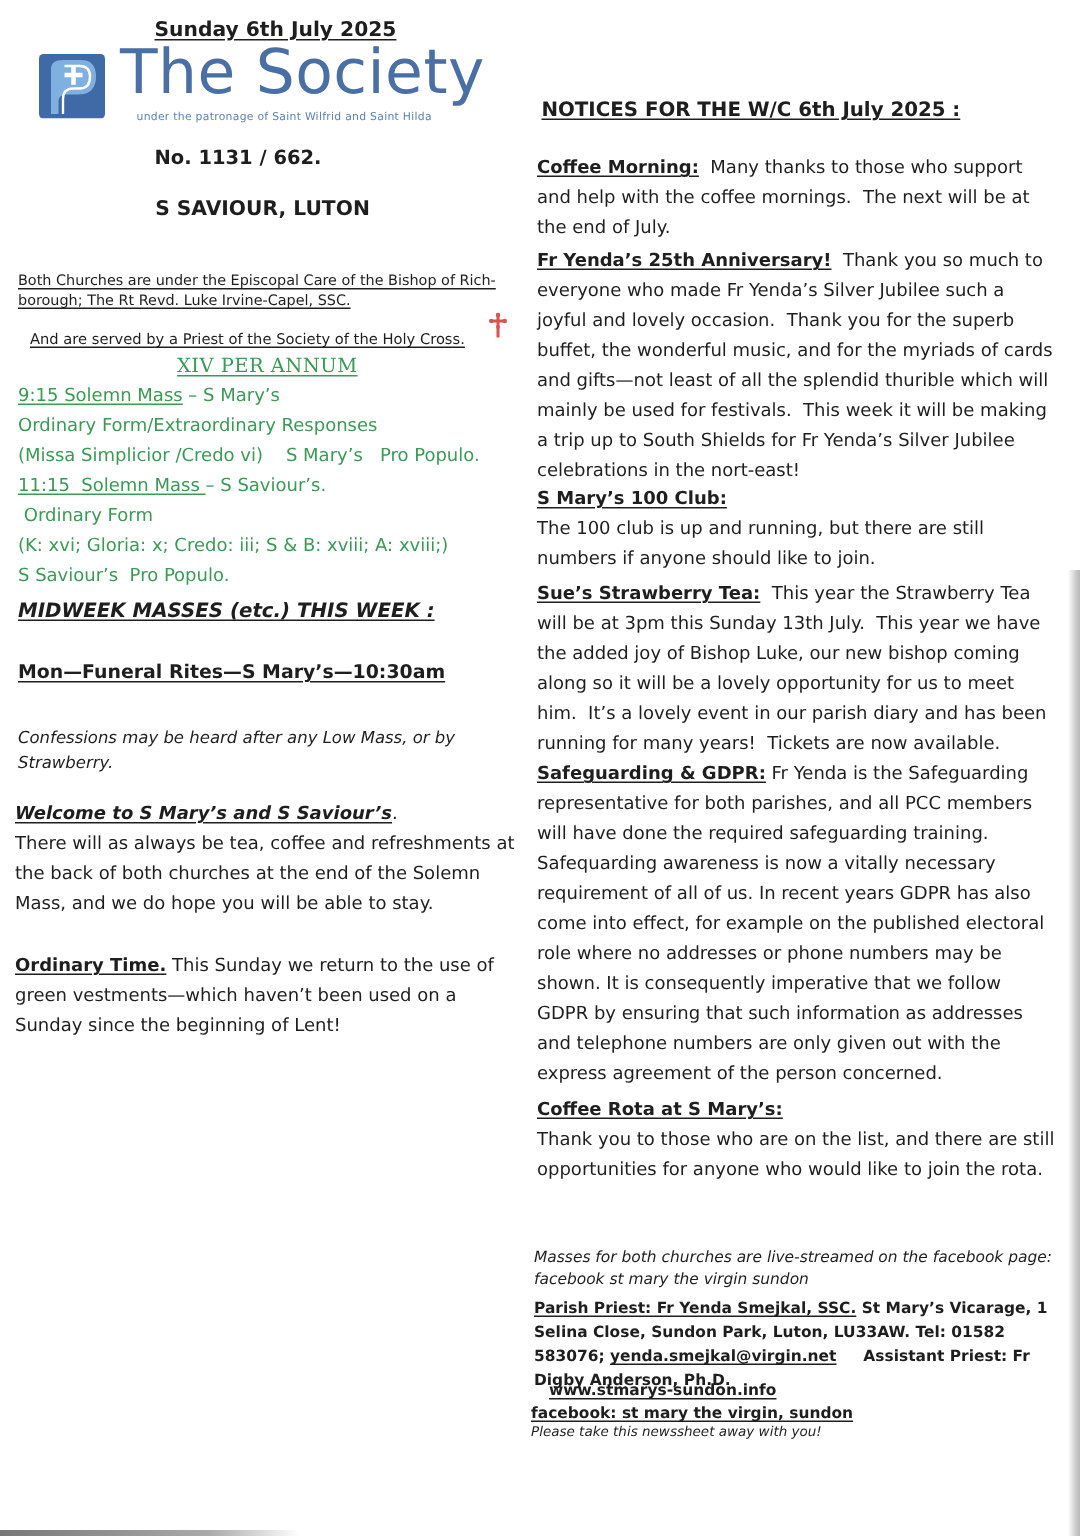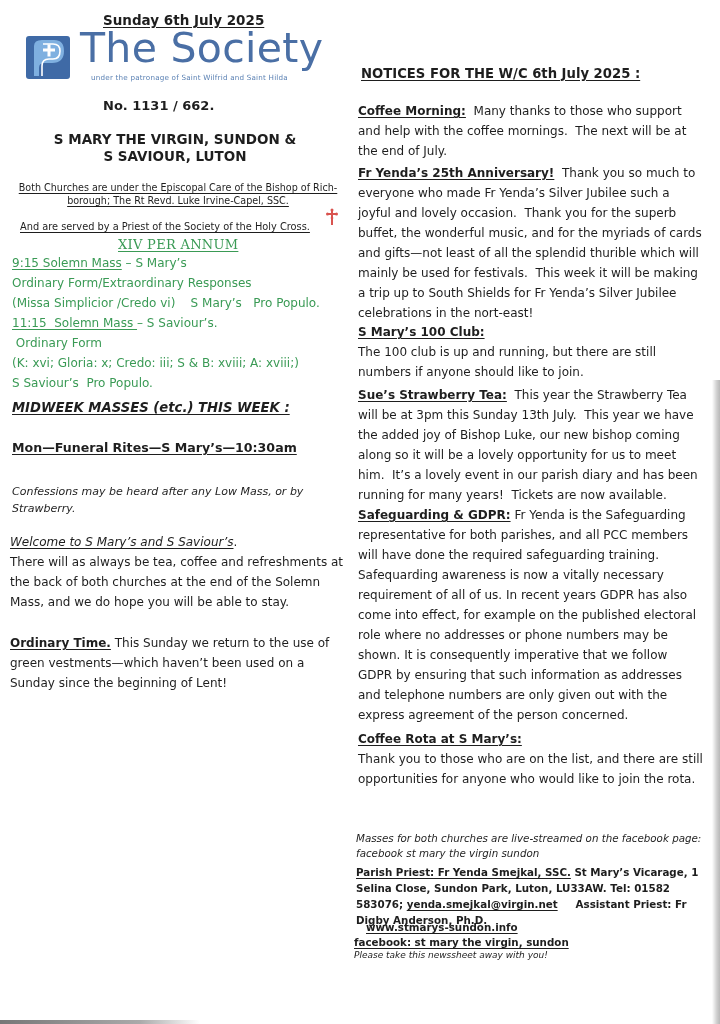--- a/index.html
+++ b/index.html
@@ -19,31 +19,31 @@
   .abs { position: absolute; }
   u, .ul { text-decoration: underline; text-underline-offset: 2px; }
 
   
   .date { left: 103px; top: 12px; font-weight: bold; font-size: 13.5px; }
   .logo-box { left: 26px; top: 36px; width: 44px; height: 43px; }
   .logo-title { left: 80px; top: 28px; font-family: "DejaVu Sans", sans-serif; font-size: 41px; color: #4a6fa5; letter-spacing: 0.3px; line-height: 1; }
   .logo-sub { left: 91px; top: 73px; font-size: 7.2px; color: #5c82b4; letter-spacing: 0.2px; }
   .issue { left: 103px; top: 98px; font-weight: bold; font-size: 13px; }
   .church { left: 20px; width: 310px; top: 131px; text-align: center; font-weight: bold; font-size: 13.5px; line-height: 17px; }
-  .care { left: 12px; width: 332px; top: 181px; text-align: center; font-size: 9.6px; line-height: 13px; }
+  .care { left: 12px; width: 332px; top: 181px; font-size: 9.6px; line-height: 13px; }
   .served { left: 20px; top: 221px; font-size: 9.8px; }
   .redcross { left: 326px; top: 208px; width: 12px; height: 18px; }
   .perannum { left: 118px; top: 237px; font-family: "DejaVu Serif", serif; font-size: 13px; color: #3a9a55; letter-spacing: 0.3px; }
   .green-block { left: 12px; top: 253px; width: 335px; font-size: 12px; color: #3a9a55; line-height: 20px; }
   .green-block div { white-space: nowrap; }
   .midweek { left: 12px; top: 400px; font-weight: bold; font-size: 13.2px; font-style: italic; }
   .mon { left: 12px; top: 440px; font-weight: bold; font-size: 12.6px; }
   .confess { left: 12px; top: 483px; width: 320px; font-style: italic; font-size: 11px; line-height: 17px; }
   .welcome { left: 10px; top: 532px; width: 340px; font-size: 12px; line-height: 20px; }
-  .welcome .h { font-weight: normal; font-style: italic; text-align: center; }
+  .welcome .h { font-weight: bold; font-style: italic; text-align: center; }
   .ordtime { left: 10px; top: 633px; width: 342px; font-size: 12px; line-height: 20px; }
   .bold { font-weight: bold; }
 
   
   .notices { left: 361px; top: 66px; font-weight: bold; font-size: 13.2px; }
   .rcol { left: 358px; width: 345px; font-size: 12px; line-height: 20px; }
   .rcol .h { font-weight: bold; margin-top: 20px; }
   .sec-coffee { top: 101px; }
   .sec-anniv { top: 163px; }
   .sec-club { top: 322px; }
@@ -70,21 +70,20 @@
   <path d="M16 40 V30 Q16 23 23 23 H27 Q34 23 34 15 Q34 8 27 8 H17" fill="none" stroke="#ffffff" stroke-width="1.6"></path>
   <rect x="21.5" y="8.5" width="3" height="12" fill="#ffffff"></rect>
   <rect x="17" y="12.5" width="12" height="3" fill="#ffffff"></rect>
 </svg>
 <div class="abs logo-title">The Society</div>
 <div class="abs logo-sub">under the patronage of Saint Wilfrid and Saint Hilda</div>
 
 <div class="abs issue">No. 1131 / 662.</div>
 
 <div class="abs church">
-  <div>S MARY THE VIRGIN, SUNDON &amp;</div>
   <div>S SAVIOUR, LUTON</div>
 </div>
 
 <div class="abs care">
   <div class="ul">Both Churches are under the Episcopal Care of the Bishop of Rich-</div>
   <div class="ul">borough; The Rt Revd. Luke Irvine-Capel, SSC.</div>
 </div>
 
 <div class="abs served ul">And are served by a Priest of the Society of the Holy Cross.</div>
 <svg class="abs redcross" viewBox="0 0 12 18">

